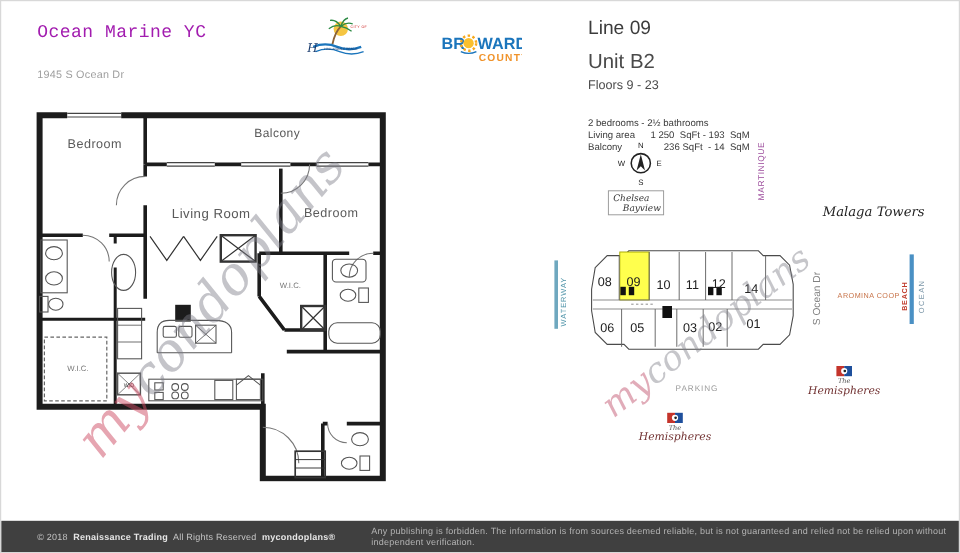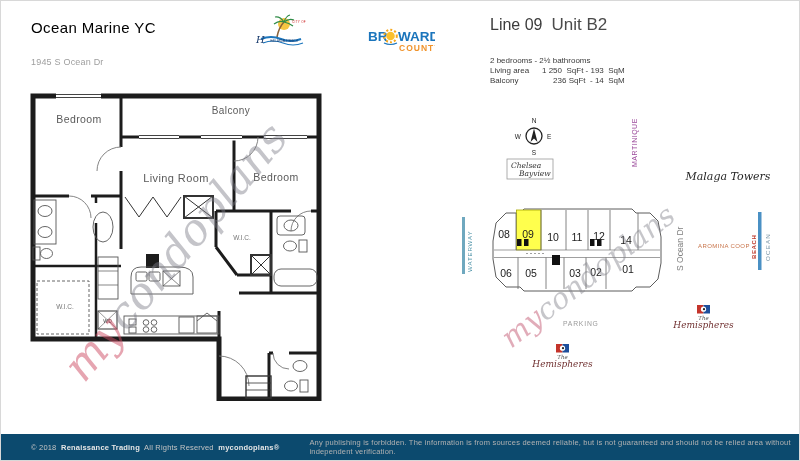--- a/index.html
+++ b/index.html
@@ -1,31 +1,31 @@
 <!DOCTYPE html>
 <html><head>
 <meta charset="utf-8">
 <style>
   html,body{margin:0;padding:0;background:#9a9a9a;}
   .page{position:relative;width:800px;height:461px;background:#fff;border:1px solid #d8d8d8;
         box-sizing:border-box;overflow:hidden;font-family:"Liberation Sans",sans-serif;}
   .abs{position:absolute;}
-  .title{font-size:15px;color:#000000;letter-spacing:.4px;}
+  .title{font-size:15px;color:#a21caf;letter-spacing:.4px;font-family:Liberation Mono, monospace;}
   .addr{font-size:9px;color:#9e9e9e;letter-spacing:.2px;}
-  .line-row{display:flex;align-items:baseline;gap:9px;}
+  .line-row{display:flex;align-items:baseline;gap:9px;flex-direction:column;}
   .line-big{font-size:16px;color:#3c3c3c;}
   .unit-sm{font-size:17px;color:#4a4a4a;}
   .floors{font-size:10.5px;color:#4a4a4a;margin-top:3px;}
   .details{font-size:8px;color:#3a3a3a;line-height:10px;margin-top:21px;}
   .details .row{display:flex;justify-content:space-between;}
   .details .lab{width:52px;}
   .details .val{white-space:pre;}
   svg text{font-family:"Liberation Sans",sans-serif;}
   svg text.serif{font-family:"DejaVu Serif",serif;font-style:italic;}
-  .footer{position:absolute;left:0;top:433px;width:800px;height:26px;background:#0c4a6e;
+  .footer{position:absolute;left:0;top:433px;width:800px;height:26px;background:#404040;
           display:flex;align-items:center;font-size:7.5px;color:#c4c4c4;letter-spacing:.2px;}
   .footer b{color:#e6e6e6;font-weight:bold;}
   .f-left{margin-left:30px;white-space:pre;}
   .f-right{margin-left:30px;color:#b2b2b2;}
 </style>
 </head>
 <body>
 
 <div class="page">
 
@@ -54,20 +54,21 @@
     </g>
     <text x="31" y="15" font-size="13.5" font-weight="bold" fill="#1b75bc">WARD</text>
     <text x="32" y="25" font-size="8.5" font-weight="bold" fill="#f0932b" letter-spacing="1">COUNTY</text>
   </svg>
 
   <div class="abs" style="left:489px;top:14px;">
     <div class="line-row">
       <span class="line-big">Line 09</span>
       <span class="unit-sm">Unit B2</span>
     </div>
+    <div class="floors">Floors 9 - 23</div>
     <div class="details">
       <div>2 bedrooms - 2½ bathrooms</div>
       <div class="row">
         <span class="lab">Living area</span>
         <span class="val">1 250  SqFt - 193  SqM</span>
       </div>
       <div class="row">
         <span class="lab">Balcony</span>
         <span class="val">   236 SqFt  - 14  SqM</span>
       </div>
@@ -255,16 +256,16 @@
       <text class="serif" x="16.5" y="23" font-size="9" fill="#703030" text-anchor="middle">Hemispheres</text>
     </g>
 
     <text class="serif" transform="translate(70,248) rotate(-38)" font-size="29">
       <tspan fill="rgba(195,90,115,0.5)">my</tspan><tspan fill="rgba(128,128,138,0.45)">condoplans</tspan>
     </text>
   </svg>
 
   <div class="footer">
     <span class="f-left"><span>© 2018</span>  <b>Renaissance Trading</b>  <span>All Rights Reserved</span>  <b>mycondoplans®</b></span>
-    <span class="f-right">Any publishing is forbidden.  The information is from sources deemed reliable, but is not guaranteed and should not be relied area without independent verification.</span>
+    <span class="f-right">Any publishing is forbidden.  The information is from sources deemed reliable, but is not guaranteed and relied not be relied upon without independent verification.</span>
   </div>
 
 </div>
 
 </body></html>

